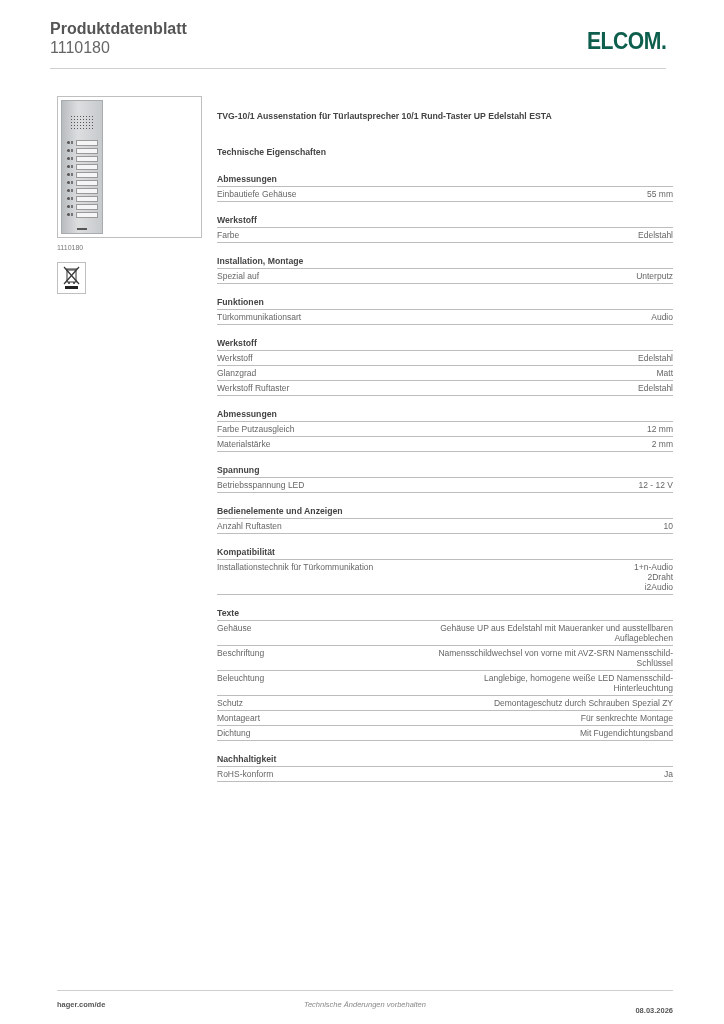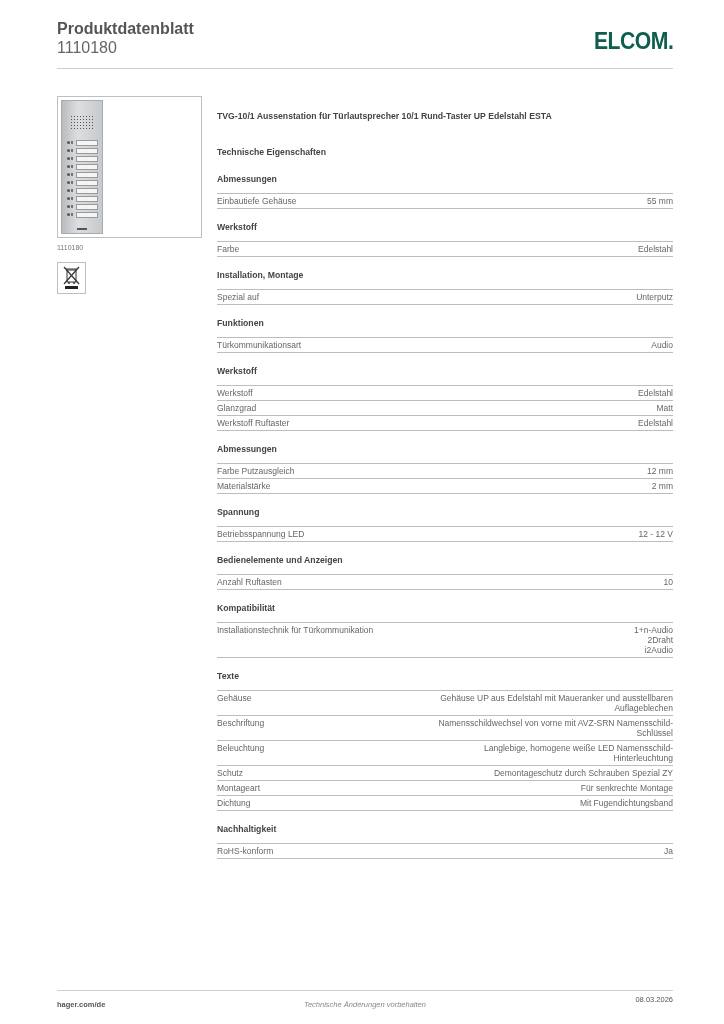--- a/index.html
+++ b/index.html
@@ -1,18 +1,18 @@
 <!DOCTYPE html>
 <html><head>
 <meta charset="utf-8">
 <style>
   html, body { margin: 0; padding: 0; background: #ffffff; }
   body { width: 724px; height: 1024px; position: relative; overflow: hidden;
          font-family: "Liberation Sans", sans-serif; color: #4a4a4a; }
-  .header { position: absolute; left: 57px; top: 20px; width: 616px; height: 48px; border-bottom: 1.5px solid #cfcfcf; }
+  .header { position: absolute; left: 50px; top: 20px; width: 616px; height: 48px; border-bottom: 1.5px solid #cfcfcf; }
   .doc-title { position: absolute; left: 0; top: 0; font-size: 16px; font-weight: bold; color: #555; }
   .doc-number { position: absolute; left: 0; top: 19px; font-size: 16px; color: #666; }
   .logo { position: absolute; right: 0; top: 8px; font-size: 23px; font-weight: bold; color: #0d5e4c; letter-spacing: -0.5px; transform: scaleX(0.92); transform-origin: right center; }
 
   .image-box { position: absolute; left: 57px; top: 96px; width: 143px; height: 140px; border: 1px solid #bfbfbf; background: #fff; }
   .panel { position: absolute; left: 3px; top: 3px; width: 40px; height: 132px;
            background: linear-gradient(90deg, #b9bcbf 0%, #dcdee0 40%, #c7cacc 100%); border: 1px solid #a9acaf; }
   .speaker { position: absolute; left: 8px; top: 14px; width: 24px; height: 16px;
              background-image: radial-gradient(circle, #555 0.7px, transparent 0.9px); background-size: 3px 3px; }
   .btn-row { position: absolute; left: 5px; width: 30px; height: 5px; }
@@ -21,29 +21,29 @@
   .btn-row .label { position: absolute; left: 9px; top: 0; width: 20px; height: 4px; background: #f5f5f5; border: 0.5px solid #999; }
   .panel-logo { position: absolute; left: 15px; bottom: 3px; width: 10px; height: 2px; background: #555; }
 
   .image-caption { position: absolute; left: 57px; top: 244px; font-size: 7px; color: #777; }
   .weee { position: absolute; left: 57px; top: 262px; width: 27px; height: 30px; border: 1px solid #bfbfbf; }
 
   .main { position: absolute; left: 217px; top: 95px; width: 456px; }
   .product-title { font-size: 8.7px; font-weight: bold; color: #444; height: 14px; margin-top: 16px; }
   .section-title { font-size: 8.7px; font-weight: bold; color: #444; margin-top: 22px; height: 14px; }
   .group { margin-top: 13px; }
-  .group-title { font-size: 8.7px; font-weight: bold; color: #444; height: 11px; border-bottom: 1px solid #bdbdbd; padding-bottom: 8px; }
+  .group-title { font-size: 8.7px; font-weight: bold; color: #444; height: 11px; border-bottom: 1px solid #bdbdbd; padding-bottom: 1px; }
   .row { display: flex; justify-content: space-between; font-size: 8.5px; color: #666; border-bottom: 1px solid #bdbdbd; padding: 2px 0 2px 0; line-height: 10px; }
   .row .k { flex: 0 0 auto; white-space: nowrap; }
   .row .v { text-align: right; max-width: 290px; white-space: pre-line; }
 
   .footer { position: absolute; left: 57px; top: 990px; width: 616px; border-top: 1.5px solid #cfcfcf; height: 20px; font-size: 7.5px; }
   .footer .left { position: absolute; left: 0; top: 9px; font-weight: bold; color: #555; }
   .footer .center { position: absolute; left: 0; right: 0; top: 9px; text-align: center; color: #888; font-style: italic; }
-  .footer .right { position: absolute; right: 0; top: 4px; font-weight: normal; color: #555; }
+  .footer .right { position: absolute; right: 0; top: 15px; font-weight: bold; color: #555; }
 </style>
 </head>
 <body>
 
 <div class="header">
   <div class="doc-title">Produktdatenblatt</div>
   <div class="doc-number">1110180</div>
   <div class="logo">ELCOM.</div>
 </div>
 

